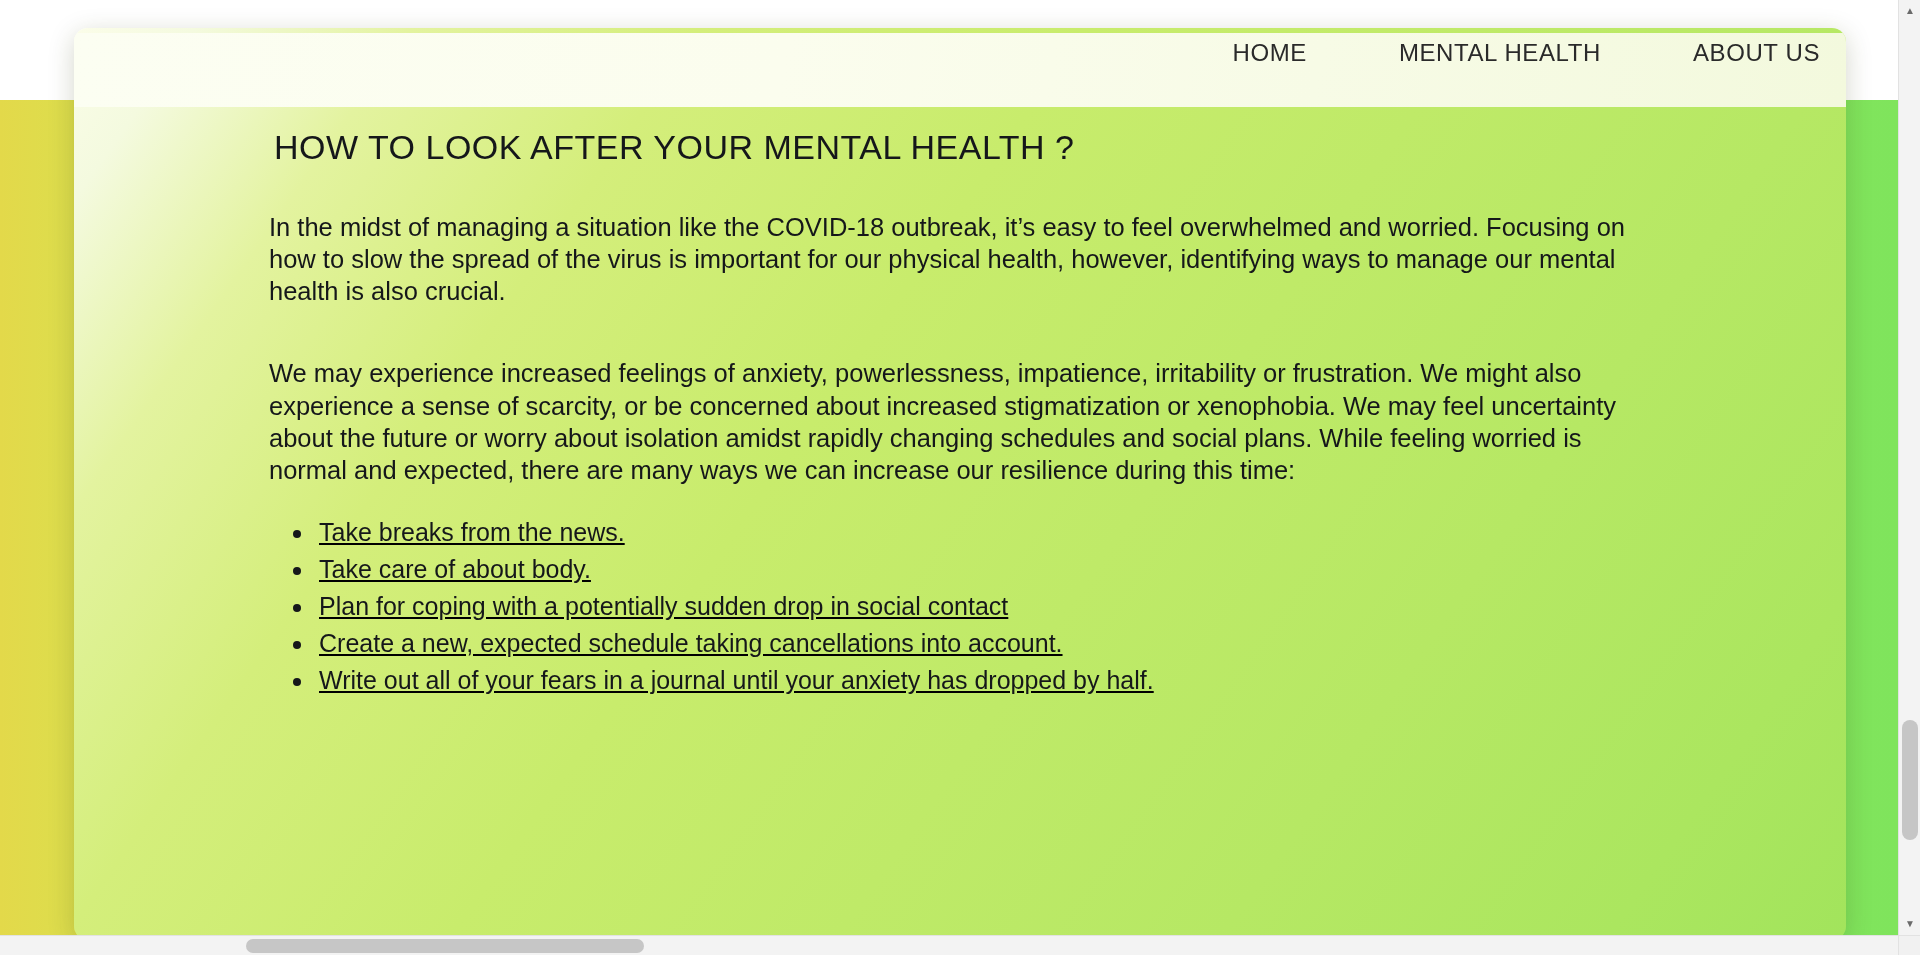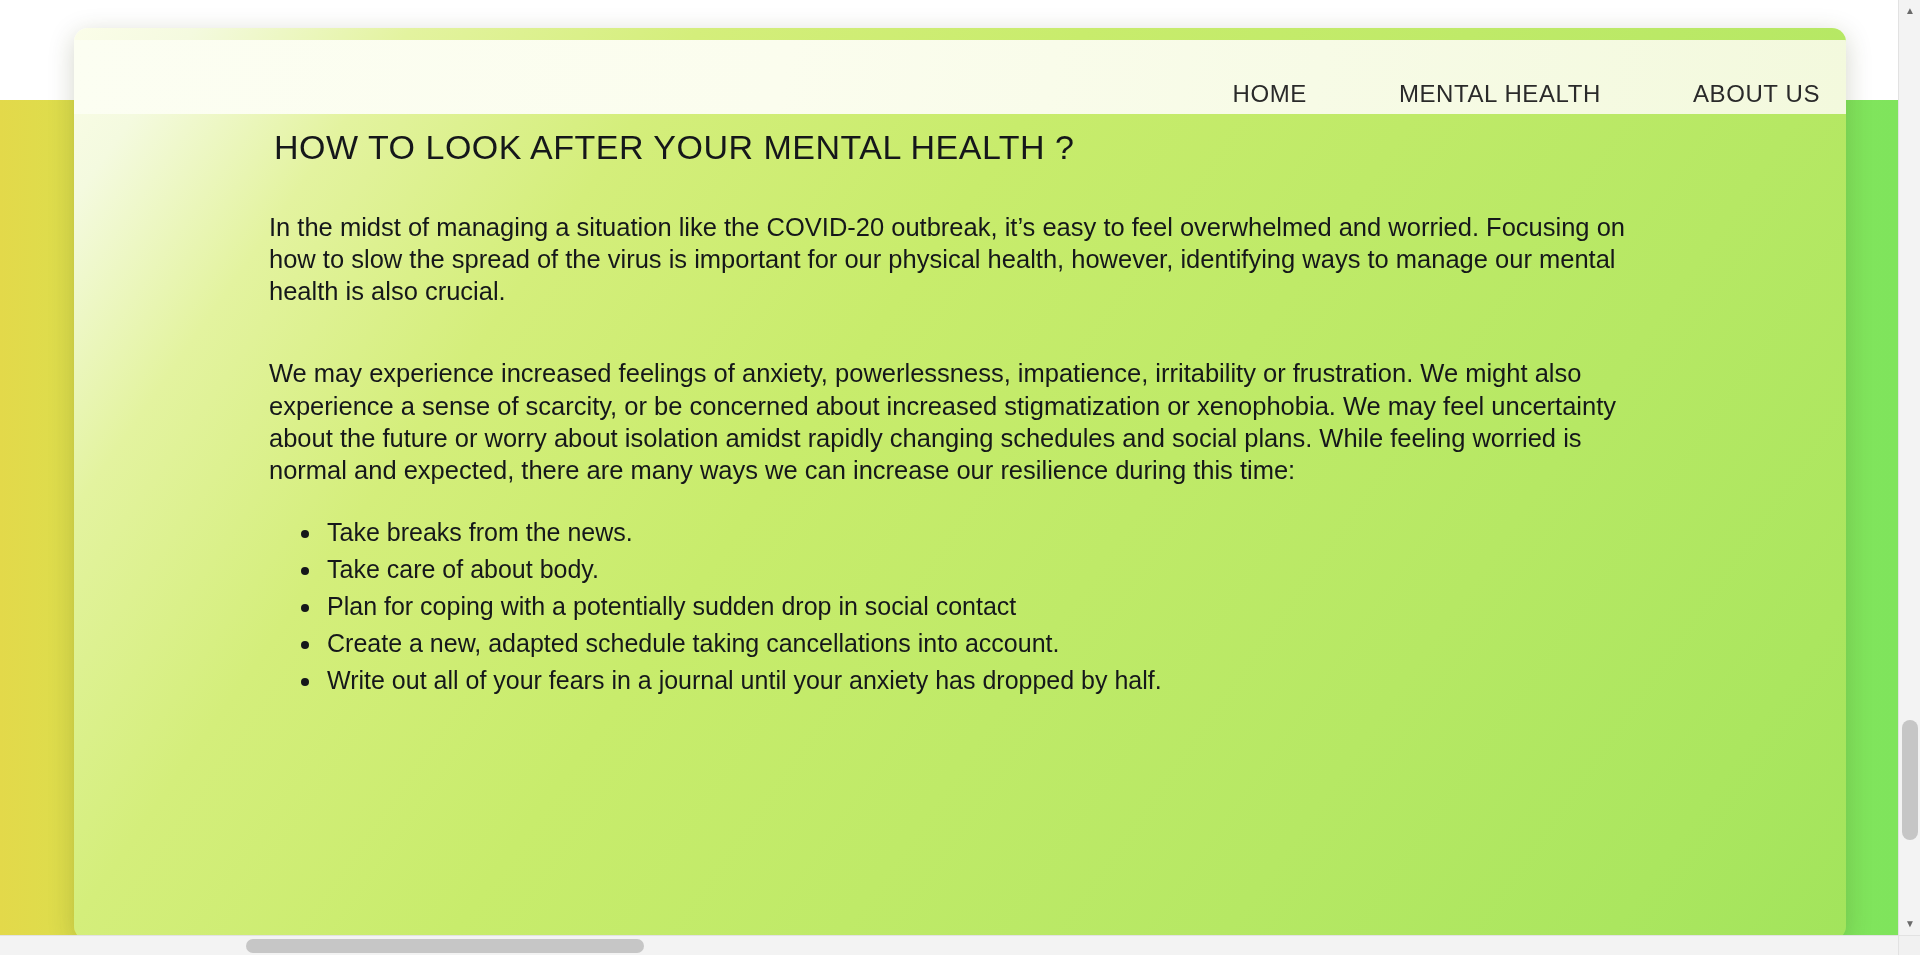--- a/index.html
+++ b/index.html
@@ -54,25 +54,25 @@
     height: 912px;
     border-radius: 14px;
     background: linear-gradient(125deg, #fbfde9 0%, #f4fadf 5%, #e3f39f 14%, #d4ee7b 26%, #c8ec6c 42%, #bfea68 58%, #b6e864 74%, #abe65f 90%, #a2e45c 100%);
     box-shadow: 0 6px 26px rgba(60,70,20,0.22);
     overflow: hidden;
   }
 
   
   .card-nav {
     position: absolute;
-    left: 0; top: 12px;
+    left: 0; top: 5px;
     width: 100%;
     height: 74px;
     display: flex;
-    align-items: flex-end;
+    align-items: flex-start;
     justify-content: flex-end;
     padding-right: 16px;
     background: linear-gradient(100deg, #fcfef2 0%, #fbfdee 40%, #f7fbe6 70%, #f3f9dd 100%);
   }
   .nav-item {
     font-size: 24px;
     letter-spacing: 0.6px;
     color: #2a2a2a;
     text-transform: uppercase;
     padding: 6px 10px;
@@ -109,23 +109,24 @@
 
   .para {
     margin: 0 0 50px 0;
     font-size: 25.5px;
     line-height: 1.26;
     color: #15171a;
   }
   .para:last-of-type { margin-bottom: 28px; }
 
   .bullets {
-    margin: 8px;
+    margin: 0;
     padding-left: 46px;
     list-style: disc;
+    text-decoration: underline;
   }
   .bullets li {
     font-size: 25px;
     line-height: 1.48;
     color: #15171a;
     padding-left: 4px;
   }
 
   
   .vscroll {
@@ -201,28 +202,28 @@
     <div class="card-nav">
       <div class="nav-item">HOME</div>
       <div class="nav-item">MENTAL HEALTH</div>
       <div class="nav-item">ABOUT US</div>
     </div>
 
     <div class="card-body">
       <h1 class="headline">HOW TO LOOK AFTER YOUR MENTAL HEALTH ?</h1>
 
       <div class="content">
-        <p class="para">In the midst of managing a situation like the COVID-20 outbreak, it’s easy to feel overwhelmed and worried. Focusing on how to slow the spread of the virus is important for our physical health, however, identifying ways to manage our mental health is also crucial.</p>
+        <p class="para">In the midst of managing a situation like the COVID-18 outbreak, it’s easy to feel overwhelmed and worried. Focusing on how to slow the spread of the virus is important for our physical health, however, identifying ways to manage our mental health is also crucial.</p>
         <p class="para">We may experience increased feelings of anxiety, powerlessness, impatience, irritability or frustration. We might also experience a sense of scarcity, or be concerned about increased stigmatization or xenophobia. We may feel uncertainty about the future or worry about isolation amidst rapidly changing schedules and social plans. While feeling worried is normal and expected, there are many ways we can increase our resilience during this time:</p>
 
         <ul class="bullets">
           <li>Take breaks from the news.</li>
           <li>Take care of about body.</li>
           <li>Plan for coping with a potentially sudden drop in social contact</li>
-          <li>Create a new, adapted schedule taking cancellations into account.</li>
+          <li>Create a new, expected schedule taking cancellations into account.</li>
           <li>Write out all of your fears in a journal until your anxiety has dropped by half.</li>
         </ul>
       </div>
     </div>
 
   </div>
 
   <div class="vscroll">
     <div class="arrow up">▲</div>
     <div class="thumb"></div>

